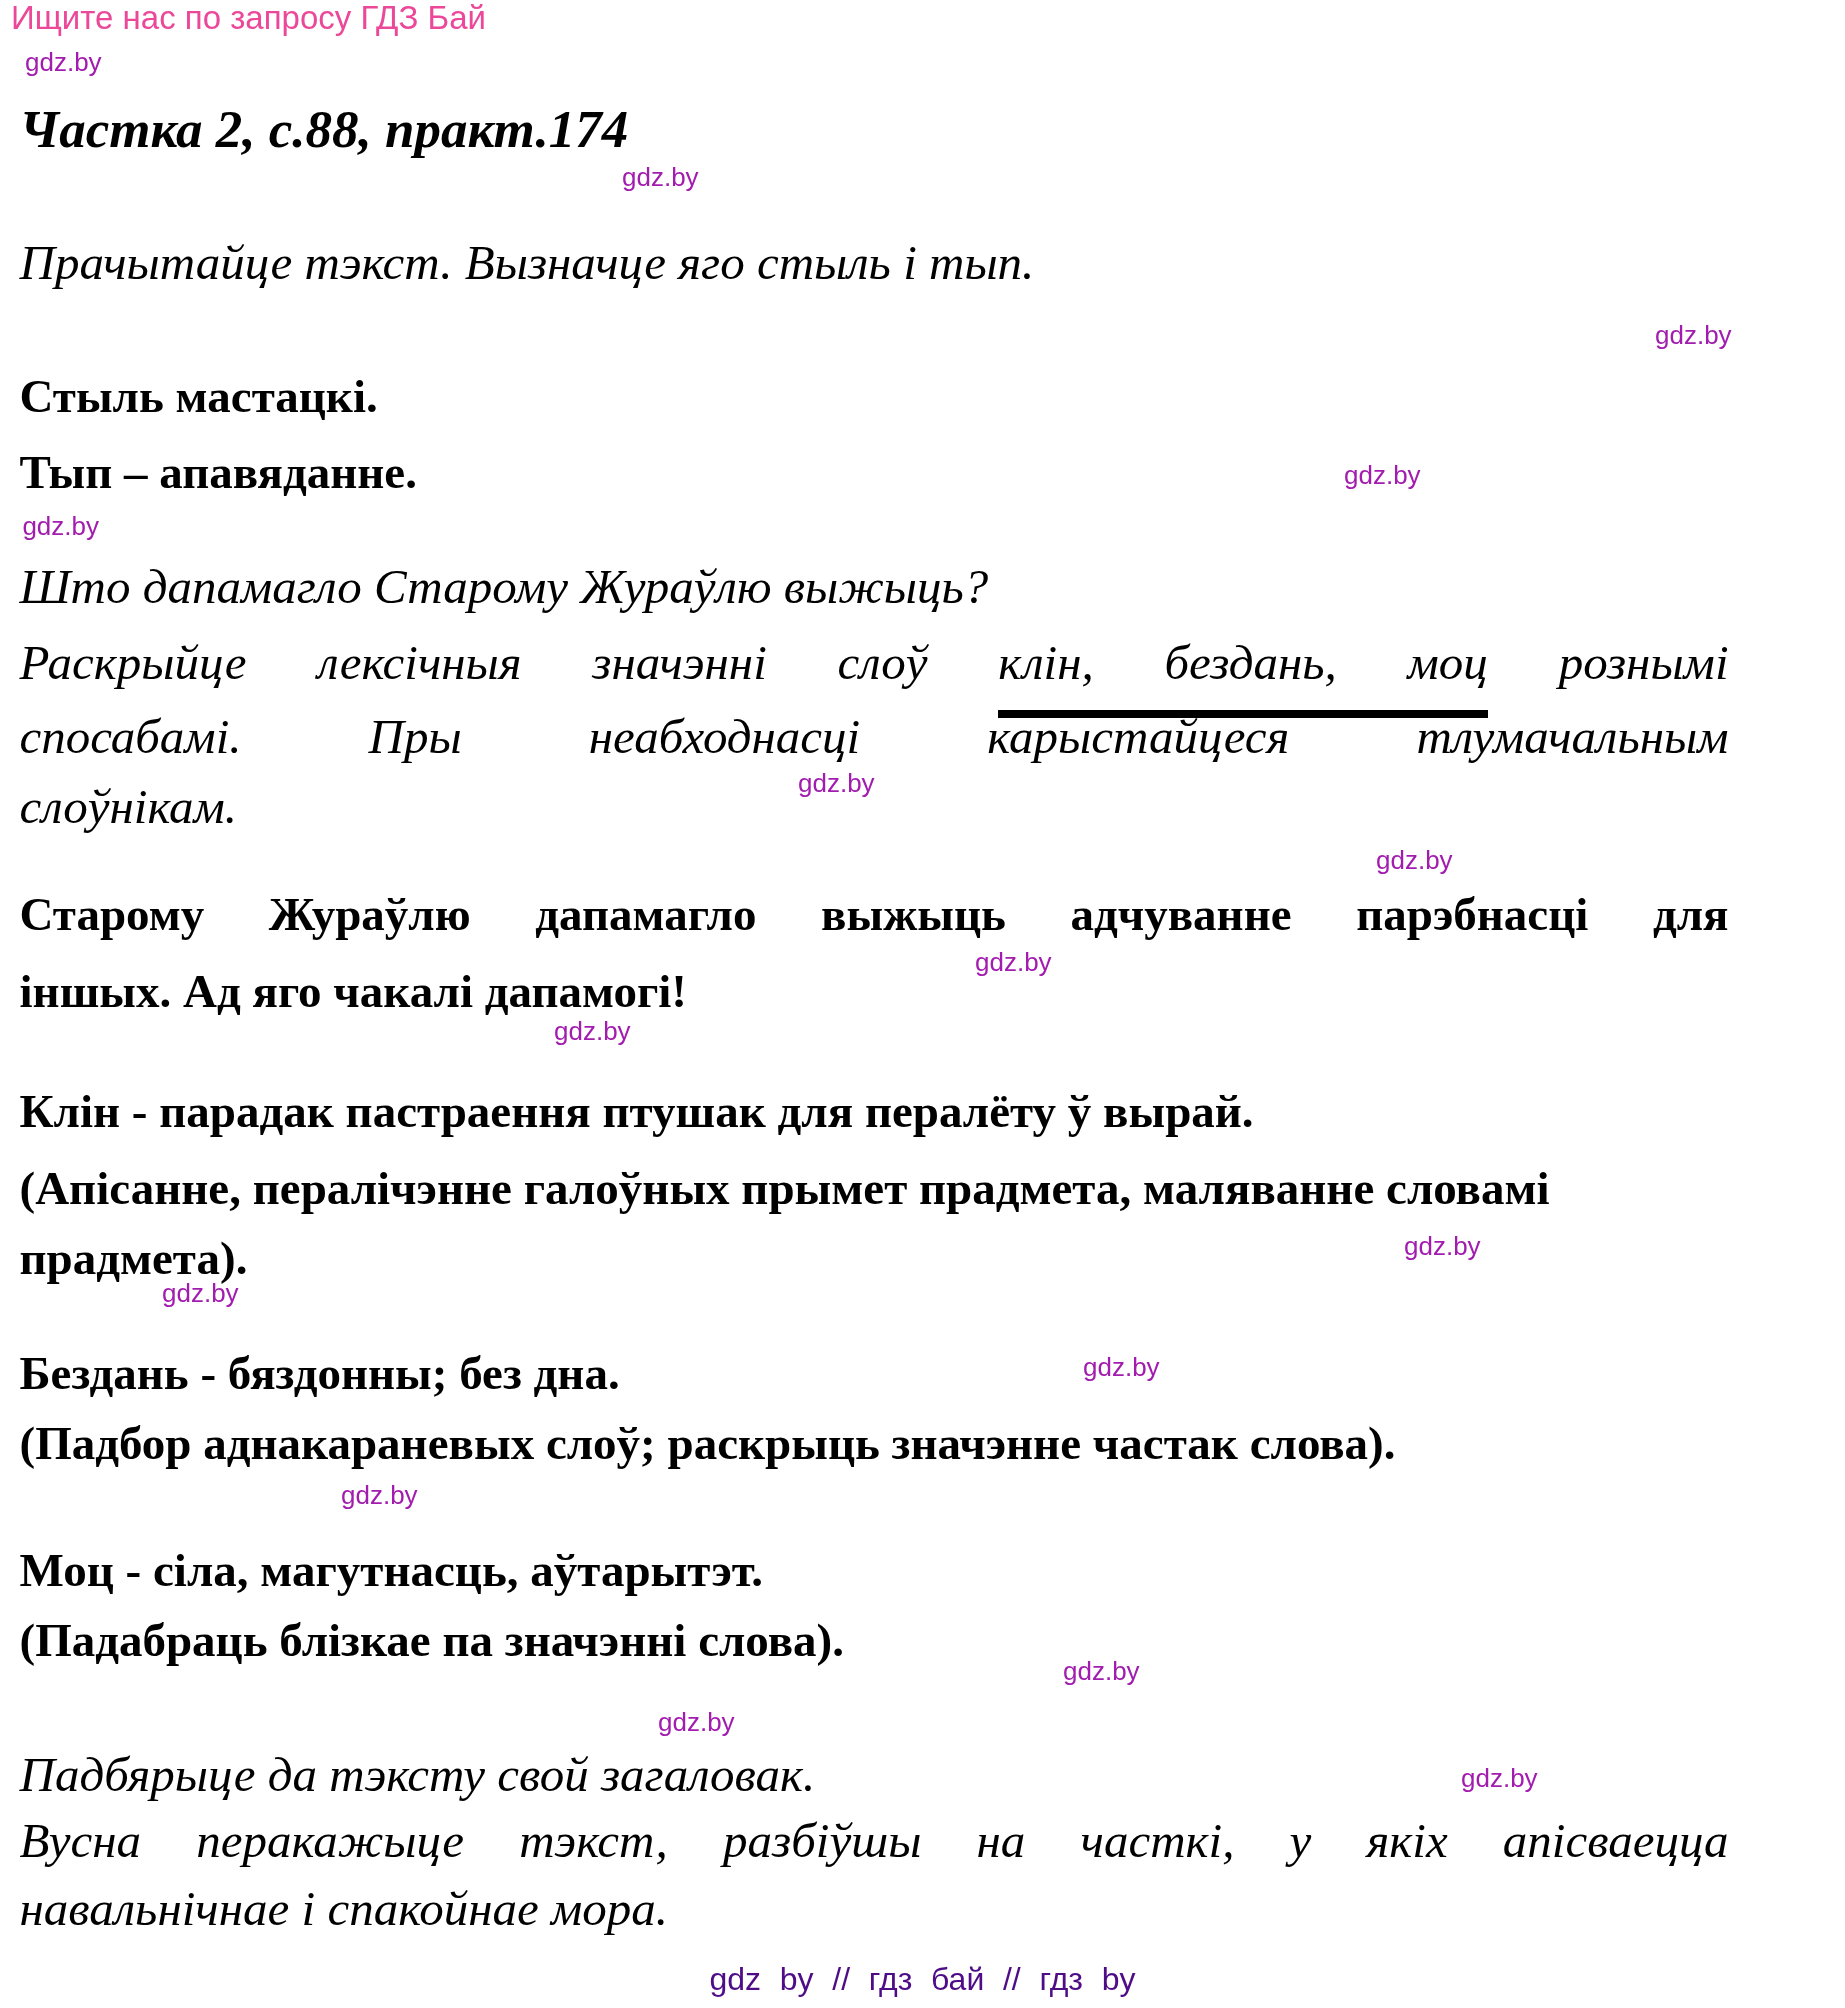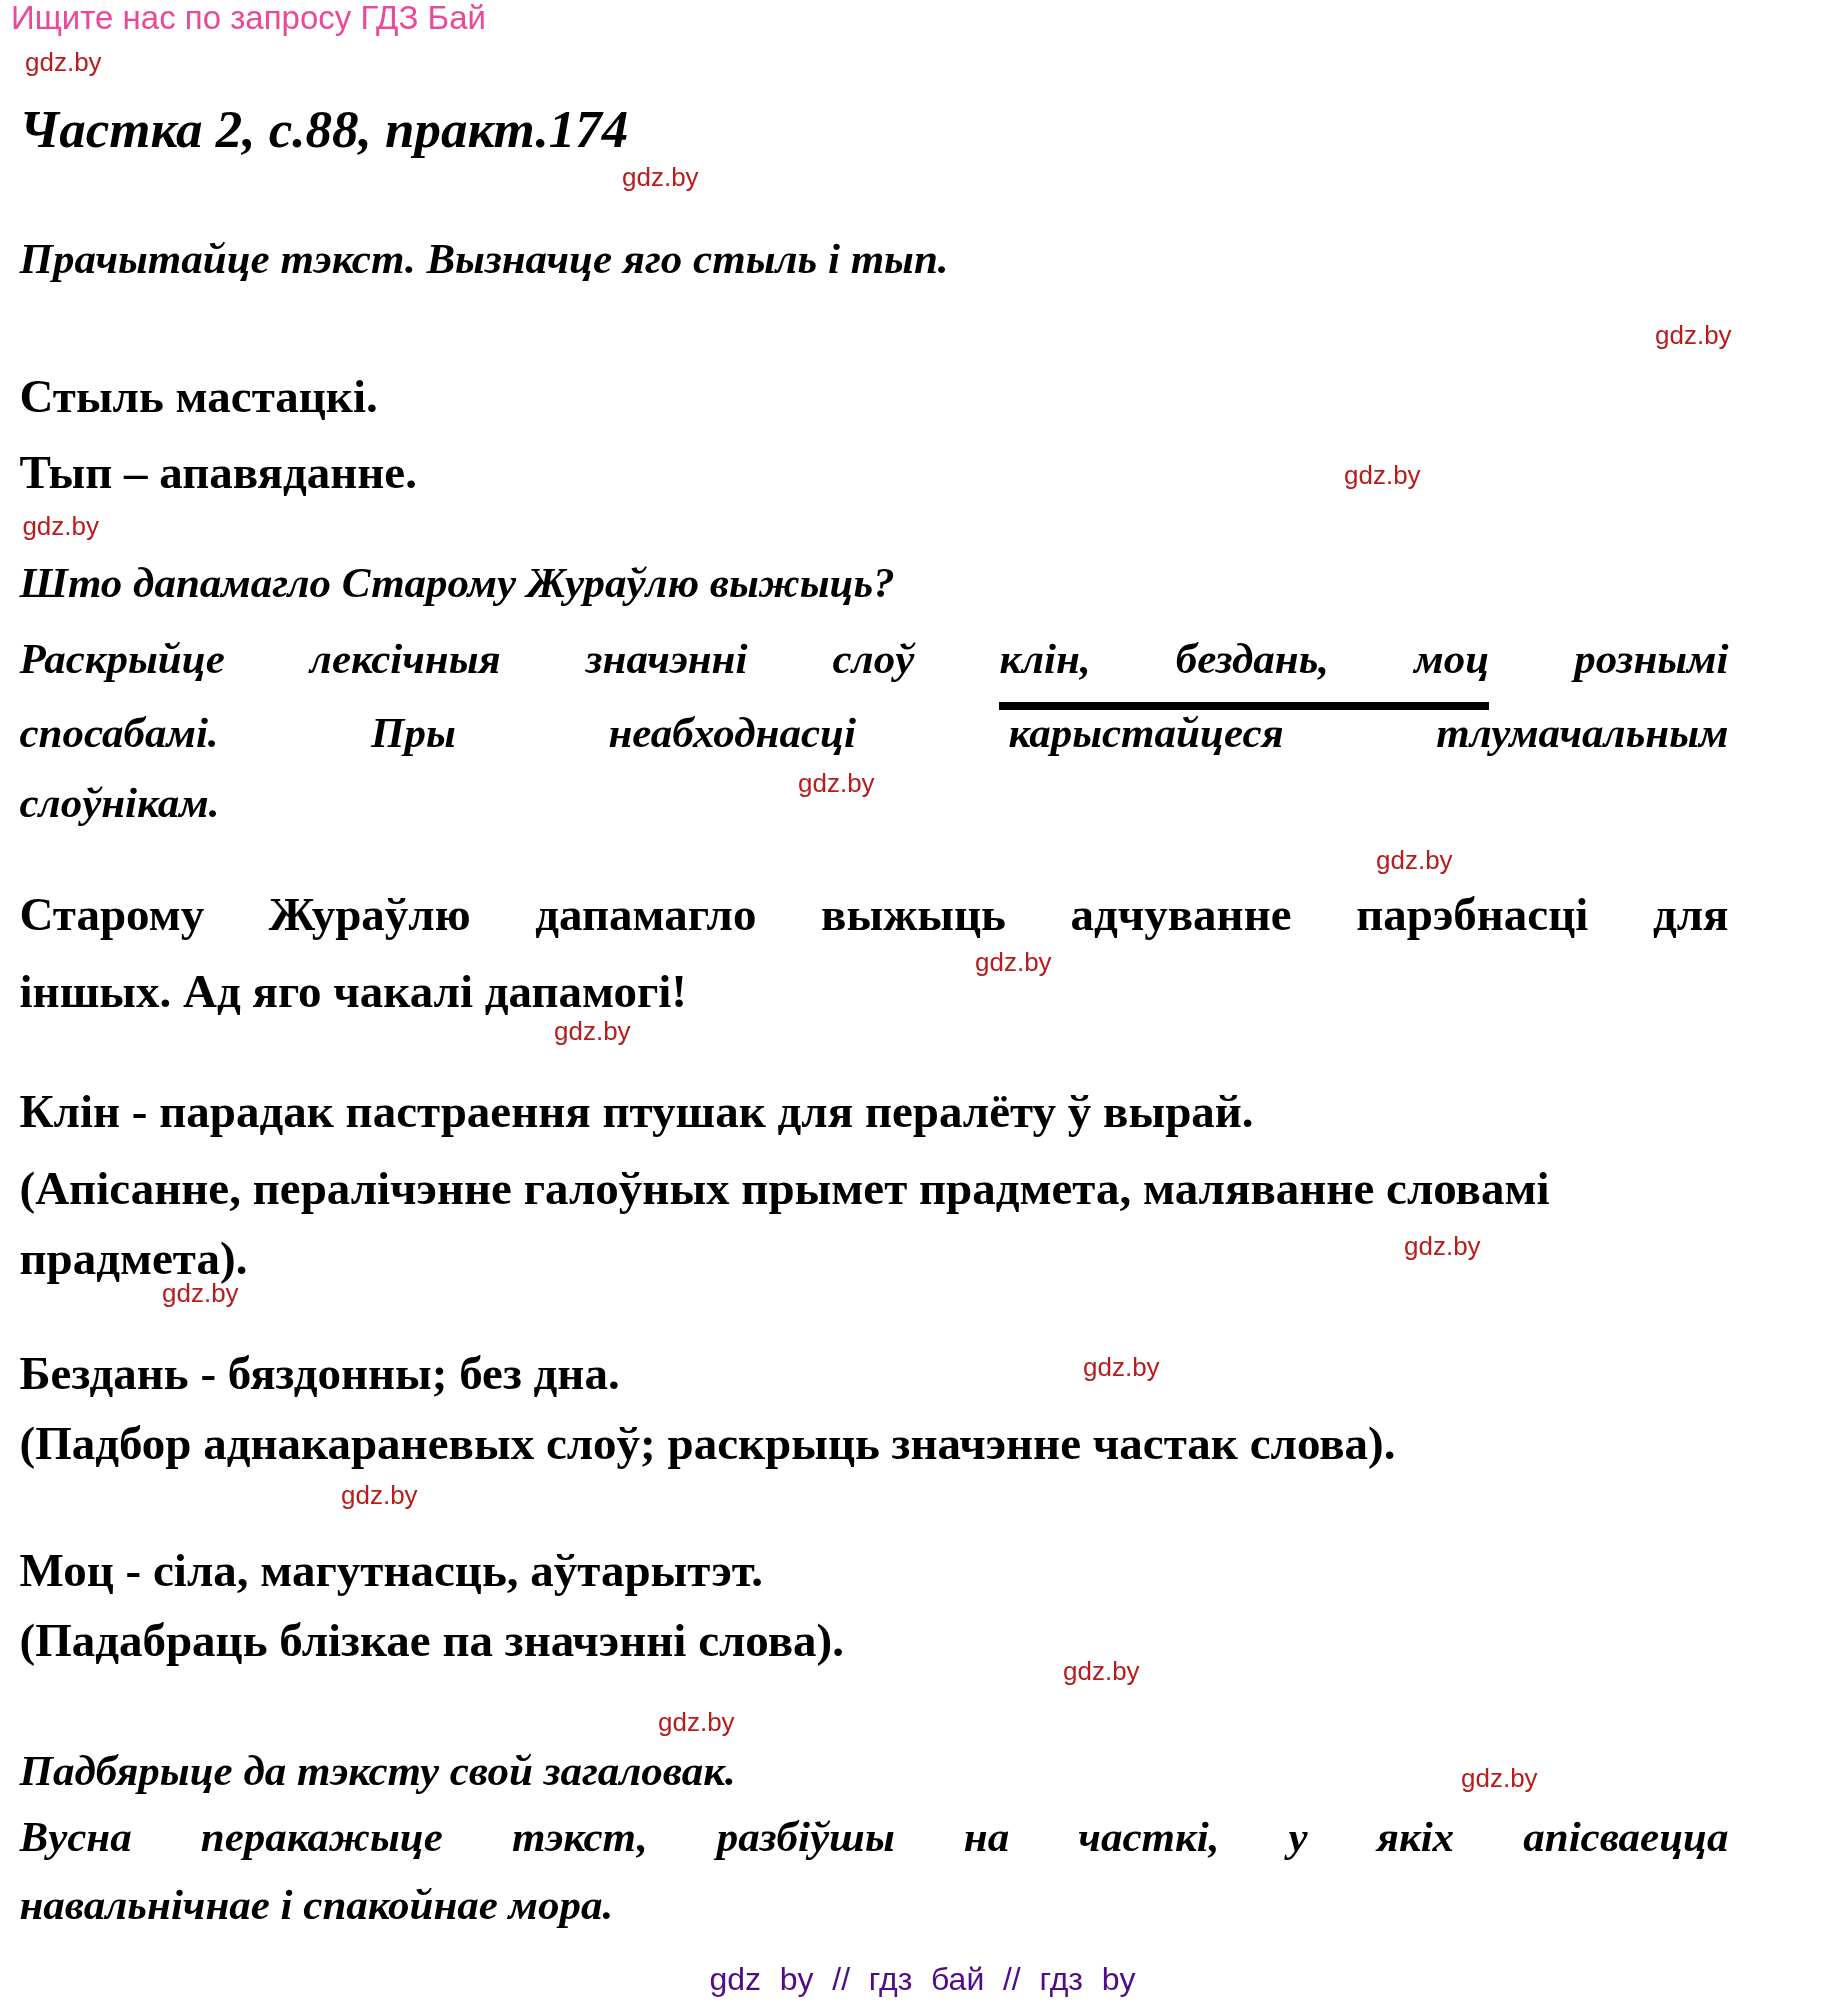--- a/index.html
+++ b/index.html
@@ -21,41 +21,41 @@
     font-size:33px;
     line-height:1.1;
     color:#ec4899;
     padding-left:11px;
   }
   .wm{
     position:absolute;
     font-family:"Liberation Sans","DejaVu Sans",sans-serif;
     font-size:26px;
     line-height:1;
-    color:#b91c1c;
+    color:#a21caf;
     white-space:nowrap;
   }
   .line{
     position:absolute;
     left:19.5px;
     line-height:1.18;
     white-space:nowrap;
   }
   .title{
     font-size:53px;
     font-weight:700;
     font-style:italic;
   }
   .body{
     font-size:47px;
     font-weight:bold;
   }
   .instr{
-    font-size:43px;
-    font-weight:700;
+    font-size:49px;
+    font-weight:400;
     font-style:italic;
   }
   .just{
     width:1709px;
     white-space:normal;
     text-align:justify;
     text-align-last:justify;
   }
   .ul{
     border-bottom:8.8px solid #000;

